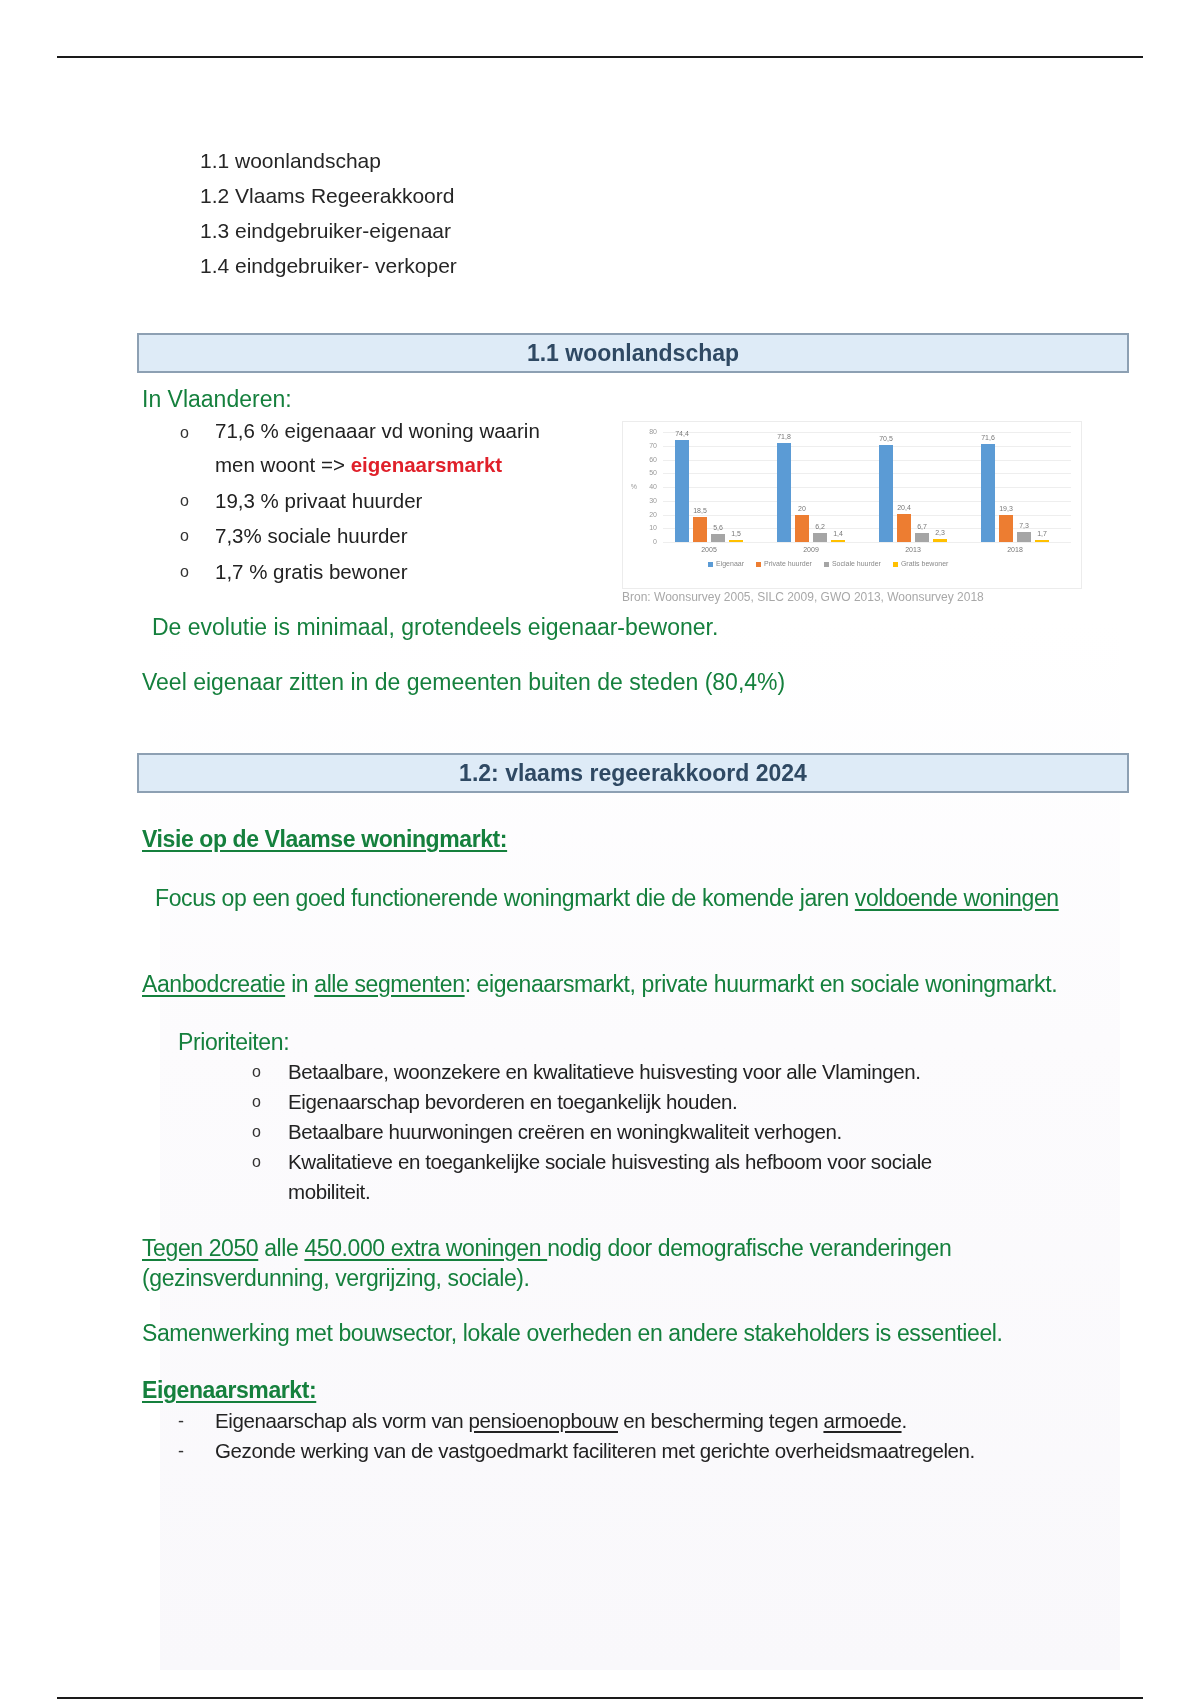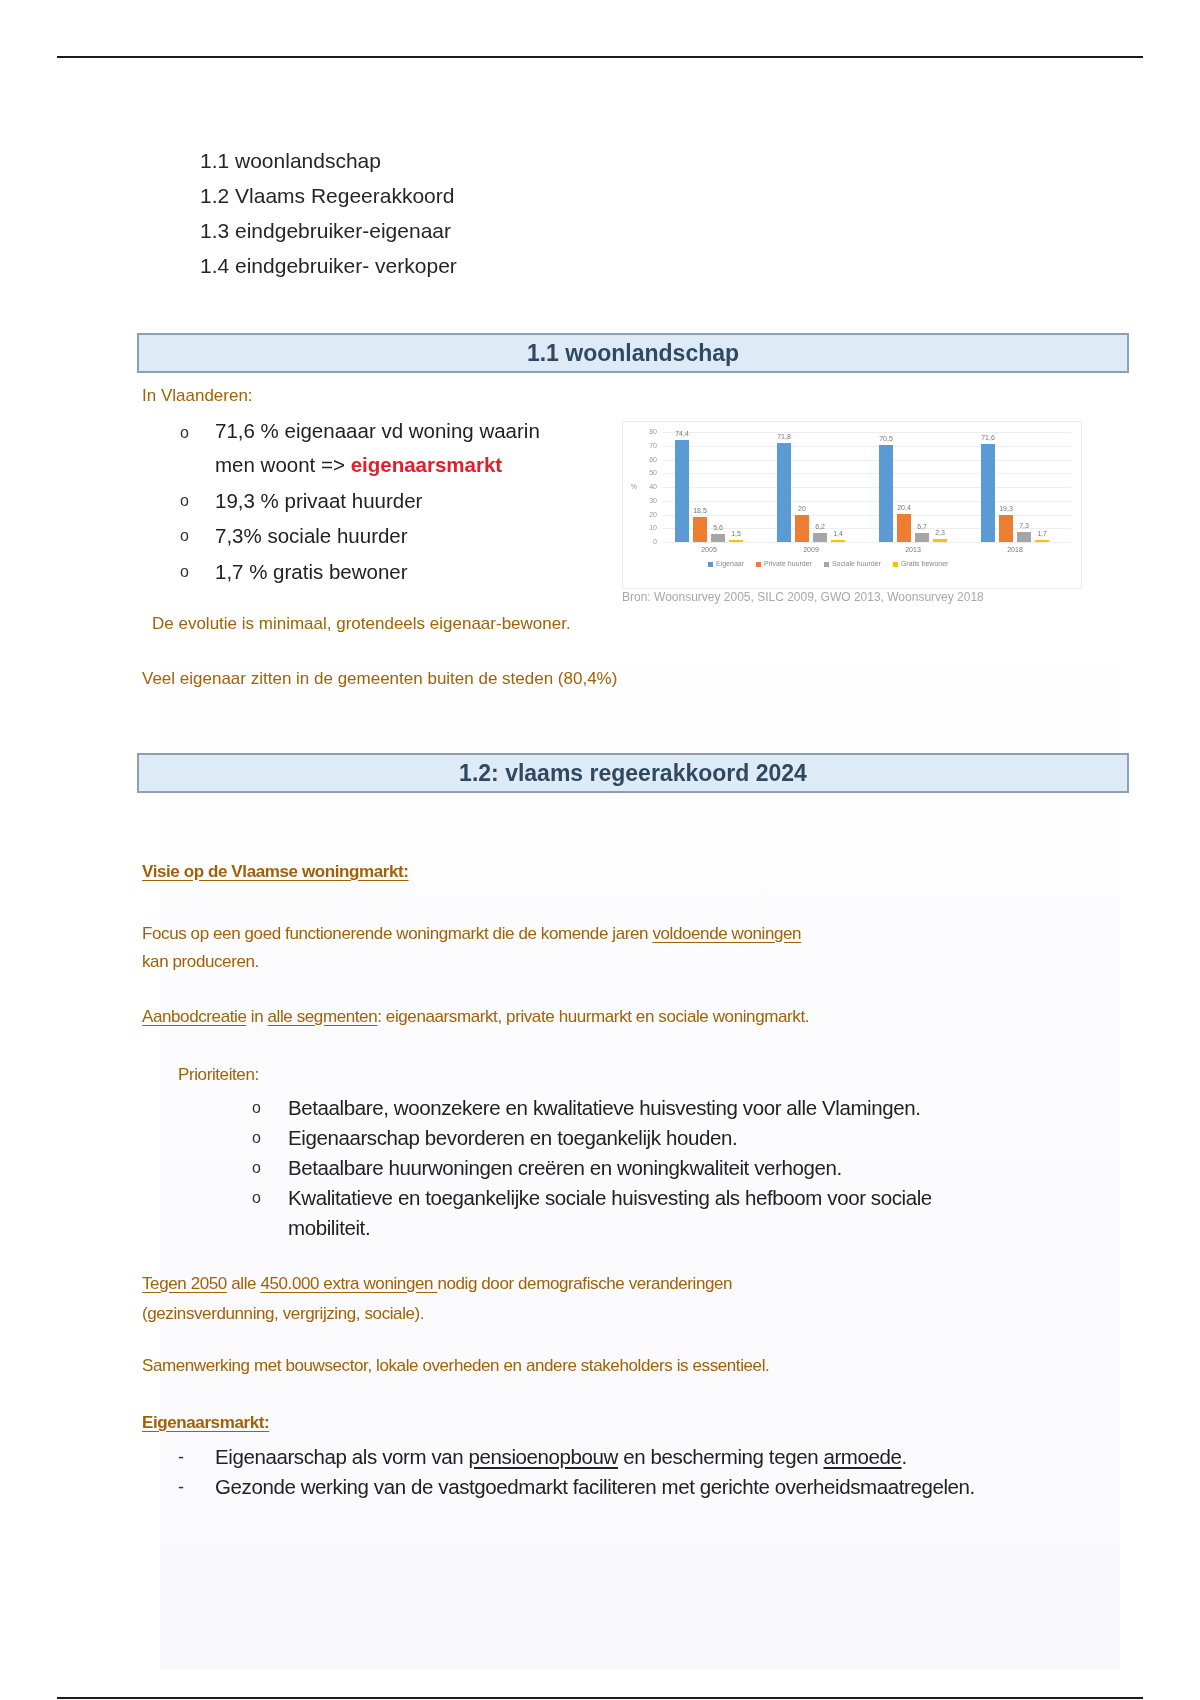--- a/index.html
+++ b/index.html
@@ -22,27 +22,27 @@
 
   .heading-box {
     position:absolute; left:137px; width:992px; height:40px;
     background:#deebf7; border:2px solid #8da0b3; box-sizing:border-box;
     display:flex; align-items:center; justify-content:center;
     font-size:23px; font-weight:bold; color:#2f4963;
   }
   .h1 { top:333px; }
   .h2 { top:753px; }
 
-  .txt { position:absolute; font-size:17px; color:#a16207; white-space:nowrap; }
+  .txt { position:absolute; font-size:23px; color:#15803d; white-space:nowrap; }
   .bul { position:absolute; font-size:20.5px; color:#222; }
   .bul .mark { position:absolute; left:0; top:0; font-size:16px; color:#333; }
   .red { color:#e0202a; font-weight:bold; }
   .u { text-decoration:underline; text-underline-offset:3px; }
   .b { font-weight:bold; }
-  .cond { letter-spacing:-0.4px;margin-top:36px; }
+  .cond { letter-spacing:-0.4px; }
 
   
   .chart-frame {
     position:absolute; left:622px; top:421px; width:460px; height:168px;
     border:1px solid #ececec; background:#fff; box-sizing:border-box;
   }
   .chart-source { position:absolute; left:622px; top:590px; font-size:12px; color:#a8a8a8; white-space:nowrap; }
   .ytick { position:absolute; font-size:7px; color:#999; width:20px; text-align:right; }
   .grid { position:absolute; height:1px; background:#eeeeee; }
   .bar { position:absolute; }
@@ -159,23 +159,22 @@
 
 <div class="txt" style="left:152px; top:614px;">De evolutie is minimaal, grotendeels eigenaar-bewoner.</div>
 <div class="txt" style="left:142px; top:669px;">Veel eigenaar zitten in de gemeenten buiten de steden (80,4%)</div>
 
 <div class="heading-box h2">
   <span>1.2: vlaams regeerakkoord 2024</span>
 </div>
 
 <div class="txt b u cond" style="left:142px; top:826px;">Visie op de Vlaamse woningmarkt:</div>
 
-<div class="txt cond" style="left:142px; top:884px; line-height:28px;">
+<div class="txt cond" style="left:155px; top:884px; line-height:28px;">
   <div><span>Focus op een goed functionerende woningmarkt die de komende jaren </span><span class="u">voldoende woningen</span></div>
-  <div>kan produceren.</div>
 </div>
 
 <div class="txt cond" style="left:142px; top:971px;">
   <span class="u">Aanbodcreatie</span><span> in </span><span class="u">alle segmenten</span><span>: eigenaarsmarkt, private huurmarkt en sociale woningmarkt.</span>
 </div>
 
 <div class="txt cond" style="left:178px; top:1029px;">Prioriteiten:</div>
 
 <div class="bul cond" style="left:252px; top:1057px; line-height:30px;">
   <span class="mark">o</span>

